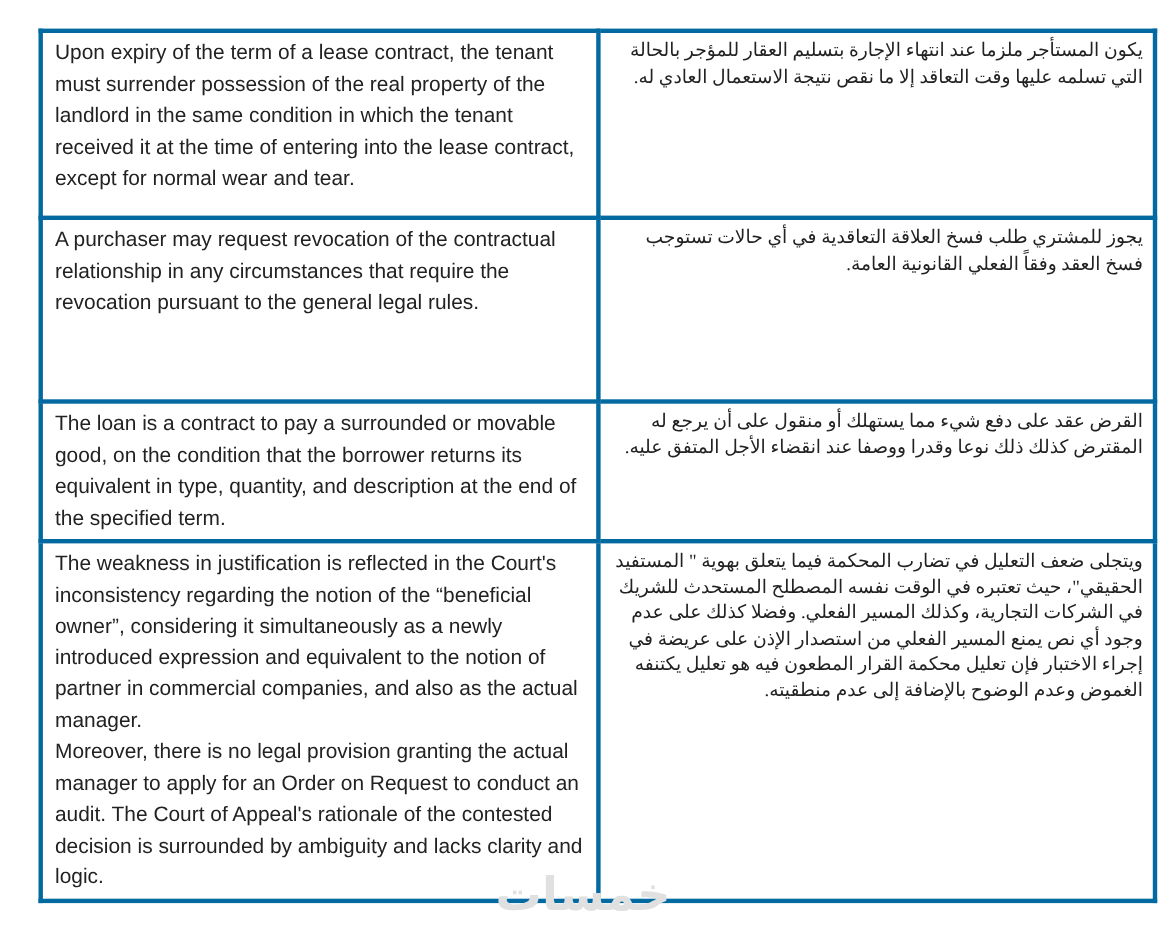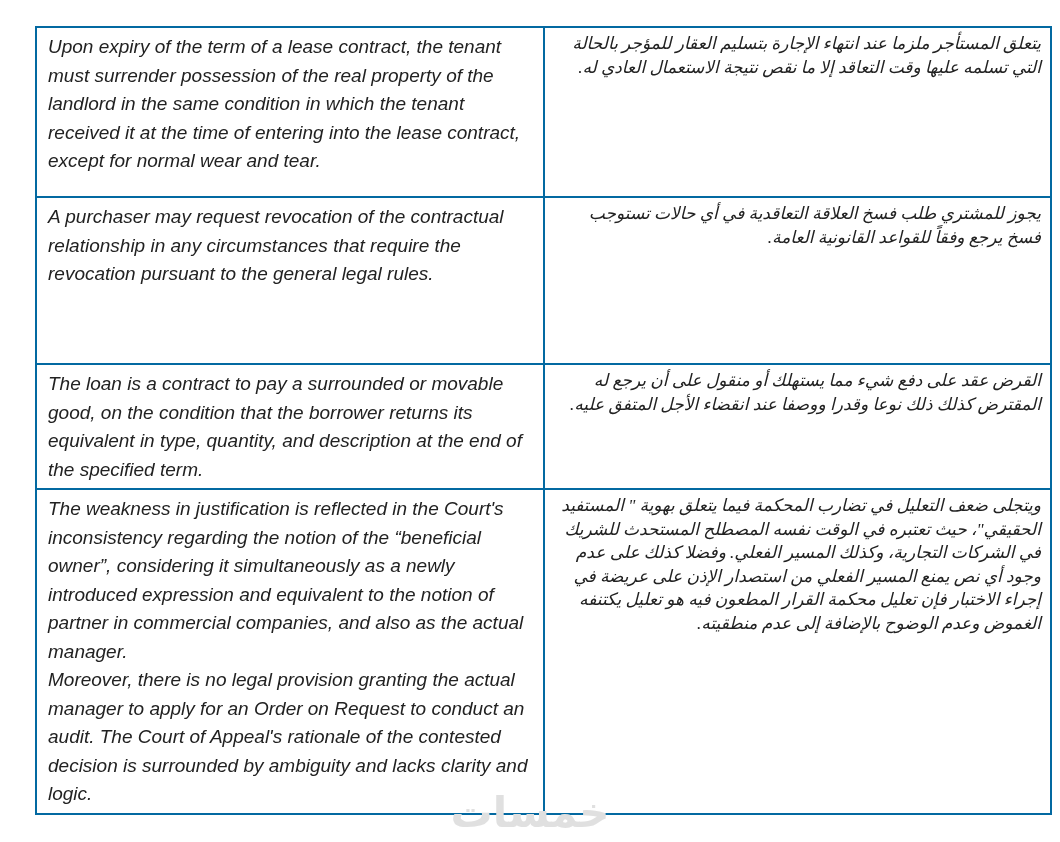--- a/index.html
+++ b/index.html
@@ -15,25 +15,24 @@
     background: #ffffff;
   }
   table.translation-table {
     position: absolute;
     left: 35px; top: 26px;
     width: 1017px; height: 767px;
     border-collapse: collapse;
     table-layout: fixed;
   }
   table.translation-table td {
-    border: 2px solid #0369a1;
+    border: 4px solid #0369a1;
     vertical-align: top;
     width: 50%;
     overflow: hidden;
-    font-style: italic;
   }
   tr.r1 { height: 170px; }
   tr.r2 { height: 167px; }
   tr.r3 { height: 124px; }
   tr.r4 { height: auto; }
   td.en-cell {
     direction: ltr;
     text-align: left;
     font-family: "Liberation Sans", sans-serif;
     font-size: 19px;
@@ -67,25 +66,25 @@
 </style>
 </head>
 <body>
 
 <div class="page">
 
   <table class="translation-table">
     <tbody>
       <tr class="r1">
         <td class="en-cell">Upon expiry of the term of a lease contract, the tenant must surrender possession of the real property of the landlord in the same condition in which the tenant received it at the time of entering into the lease contract, except for normal wear and tear.</td>
-        <td class="ar-cell">يتعلق المستأجر ملزما عند انتهاء الإجارة بتسليم العقار للمؤجر بالحالة التي تسلمه عليها وقت التعاقد إلا ما نقص نتيجة الاستعمال العادي له.</td>
+        <td class="ar-cell">يكون المستأجر ملزما عند انتهاء الإجارة بتسليم العقار للمؤجر بالحالة التي تسلمه عليها وقت التعاقد إلا ما نقص نتيجة الاستعمال العادي له.</td>
       </tr>
       <tr class="r2">
         <td class="en-cell">A purchaser may request revocation of the contractual relationship in any circumstances that require the revocation pursuant to the general legal rules.</td>
-        <td class="ar-cell">يجوز للمشتري طلب فسخ العلاقة التعاقدية في أي حالات تستوجب فسخ يرجع وفقاً للقواعد القانونية العامة.</td>
+        <td class="ar-cell">يجوز للمشتري طلب فسخ العلاقة التعاقدية في أي حالات تستوجب فسخ العقد وفقاً الفعلي القانونية العامة.</td>
       </tr>
       <tr class="r3">
         <td class="en-cell">The loan is a contract to pay a surrounded or movable good, on the condition that the borrower returns its equivalent in type, quantity, and description at the end of the specified term.</td>
         <td class="ar-cell">القرض عقد على دفع شيء مما يستهلك أو منقول على أن يرجع له المقترض كذلك ذلك نوعا وقدرا ووصفا عند انقضاء الأجل المتفق عليه.</td>
       </tr>
       <tr class="r4">
         <td class="en-cell">The weakness in justification is reflected in the Court's inconsistency regarding the notion of the “beneficial owner”, considering it simultaneously as a newly introduced expression and equivalent to the notion of partner in commercial companies, and also as the actual manager.
 Moreover, there is no legal provision granting the actual manager to apply for an Order on Request to conduct an audit. The Court of Appeal's rationale of the contested decision is surrounded by ambiguity and lacks clarity and logic.</td>
         <td class="ar-cell">ويتجلى ضعف التعليل في تضارب المحكمة فيما يتعلق بهوية " المستفيد الحقيقي"، حيث تعتبره في الوقت نفسه المصطلح المستحدث للشريك في الشركات التجارية، وكذلك المسير الفعلي. وفضلا كذلك على عدم وجود أي نص يمنع المسير الفعلي من استصدار الإذن على عريضة في إجراء الاختبار فإن تعليل محكمة القرار المطعون فيه هو تعليل يكتنفه الغموض وعدم الوضوح بالإضافة إلى عدم منطقيته.</td>
       </tr>

